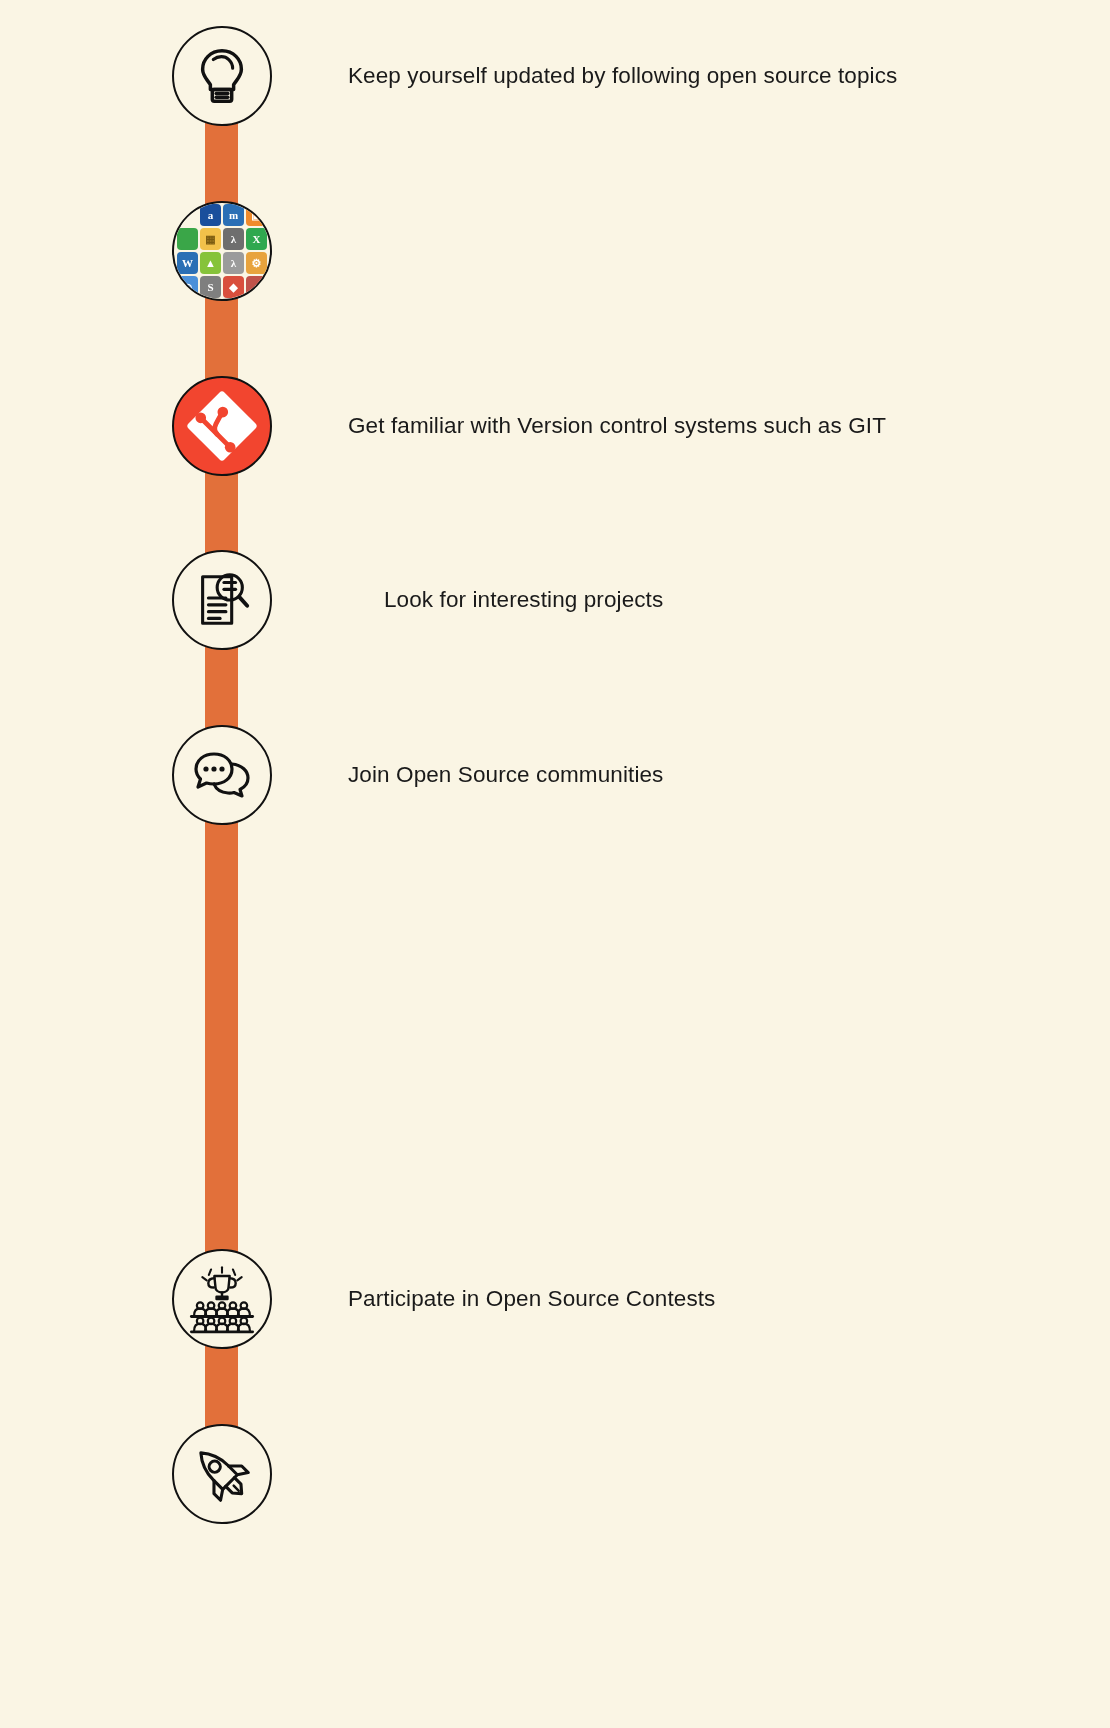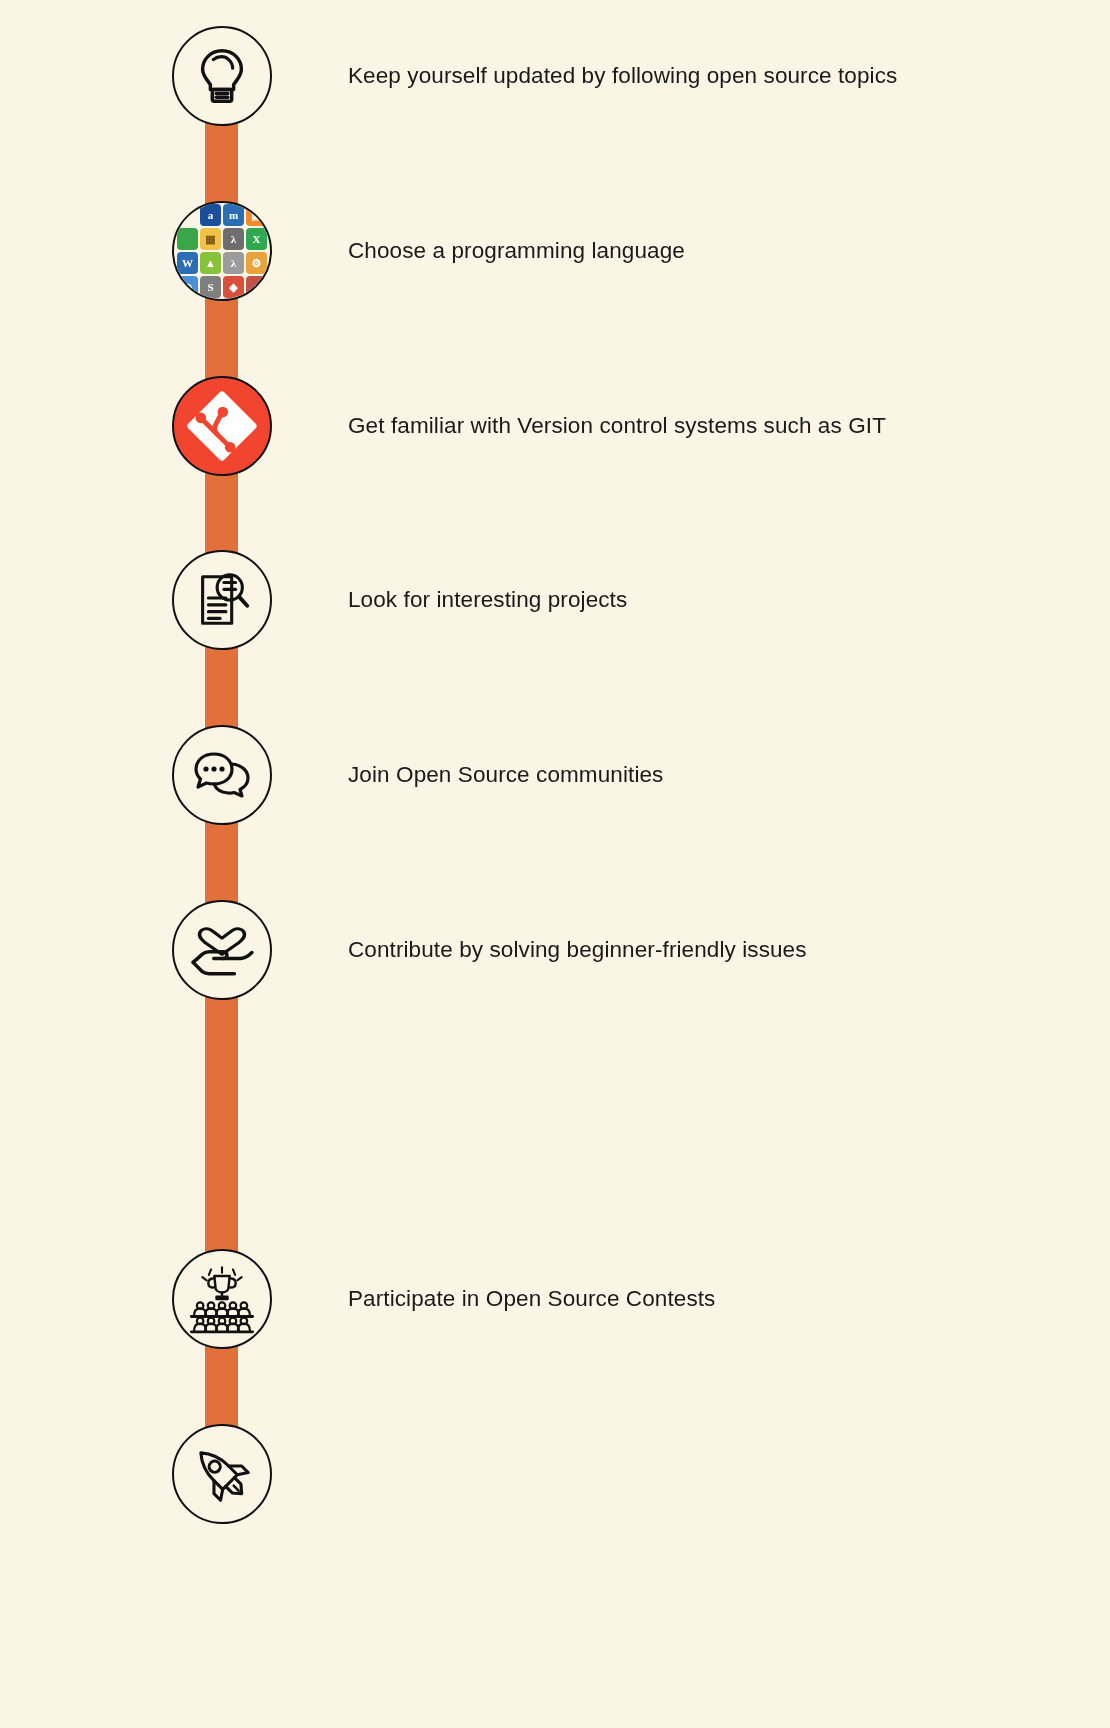--- a/index.html
+++ b/index.html
@@ -122,21 +122,20 @@
           <i style="background: rgb(42, 111, 181); color: rgb(255, 255, 255);">W</i>
           <i style="background: rgb(134, 195, 58); color: rgb(255, 255, 255);">▲</i>
           <i class="rnd" style="background: rgb(155, 155, 155); color: rgb(255, 255, 255);">λ</i>
           <i class="rnd" style="background: rgb(232, 163, 61); color: rgb(255, 255, 255);">⚙</i>
           <i style="background: rgb(74, 144, 217); color: rgb(255, 255, 255);">◎</i>
           <i class="rnd" style="background: rgb(127, 127, 127); color: rgb(255, 255, 255);">S</i>
           <i style="background: rgb(217, 79, 61); color: rgb(255, 255, 255);">◆</i>
           <i class="rnd" style="background: rgb(192, 82, 74); color: rgb(255, 255, 255);">●</i>
         </div>
     </div>
-    <div class="label" style="top: 50%; transform: translateY(-50%);">Choose a programming language</div>
   </div>
 
   <div class="step" style="top:376px;">
     <div class="badge git">
       <span>
         <svg width="74" height="74" viewBox="0 0 64 64">
           <g transform="rotate(45 32 32)">
             <rect x="10" y="10" width="44" height="44" rx="3" fill="#ffffff"></rect>
           </g>
           <g transform="rotate(-45 32 32)" fill="none" stroke="#f2452f" stroke-width="4.2" stroke-linecap="round">
@@ -161,51 +160,38 @@
           <line x1="18" y1="37" x2="36" y2="37"></line>
           <line x1="18" y1="44" x2="36" y2="44"></line>
           <line x1="18" y1="51" x2="30" y2="51"></line>
           <circle cx="40" cy="19" r="13"></circle>
           <line x1="50" y1="29" x2="58" y2="38" stroke-width="4"></line>
           <line x1="34" y1="14" x2="46" y2="14"></line>
           <line x1="34" y1="21" x2="46" y2="21"></line>
         </svg>
       </span>
     </div>
-    <div class="label" style="top: 50%; transform: translateY(-50%);">Look for interesting projects</div>
+    <div class="label" style="top: 50%; transform: translateY(-50%); margin-left: 36px;">Look for interesting projects</div>
   </div>
 
   <div class="step" style="top:725px;">
     <div class="badge">
       <span>
         <svg width="64" height="64" viewBox="0 0 64 64" fill="none" stroke="#111" stroke-width="3.2" stroke-linecap="round" stroke-linejoin="round">
           <path d="M6 26 C6 17 14 11 24 11 C34 11 42 17 42 26 C42 35 34 41 24 41 C21 41 18.5 40.6 16.5 40 L8 44 L10.5 36 C7.7 33.3 6 29.9 6 26 Z"></path>
           <path d="M42 21 C52 22 58 28 58 35 C58 40 55 44 50 46.5 L52 53 L44 49.5 C42 50 40 50.2 38 50 C31 49.5 26 46 24 41"></path>
           <circle cx="16" cy="26" r="2.6" fill="#111" stroke="none"></circle>
           <circle cx="24" cy="26" r="2.6" fill="#111" stroke="none"></circle>
           <circle cx="32" cy="26" r="2.6" fill="#111" stroke="none"></circle>
         </svg>
       </span>
     </div>
     <div class="label" style="top: 50%; transform: translateY(-50%);">Join Open Source communities</div>
   </div>
 
-  <div class="step" style="top:900px;">
-    <div class="badge">
-      <span>
-        <svg width="66" height="66" viewBox="0 0 64 64" fill="none" stroke="#111" stroke-width="3.4" stroke-linecap="round" stroke-linejoin="round">
-          <path d="M32 24 C32 24 25 17.5 21.5 14.5 C18 11.5 12 12.5 10.5 17.5 C9 22.5 13 26.5 16 29.5 L32 43 L48 29.5 C51 26.5 55 22.5 53.5 17.5 C52 12.5 46 11.5 42.5 14.5 C39 17.5 32 24 32 24 Z" transform="translate(0,-4) scale(1,0.82) translate(0,6)"></path>
-          <path d="M4 44 L13 36 C15 34.4 17 33.8 19.5 33.8 L33 33.8 C35.5 33.8 36.8 35.2 36.8 37 C36.8 38.8 35.5 40.2 33 40.2 L24 40.2"></path>
-          <path d="M33 40.2 L50 40.2 C54.5 40.2 58 37.5 61 34.5"></path>
-          <path d="M4 44 L13 53 C15 54.5 17 55 19.5 55 L44 55"></path>
-        </svg>
-      </span>
-    </div>
-    <div class="label" style="top: 50%; transform: translateY(-50%);">Contribute by solving beginner-friendly issues</div>
-  </div>
 
 
   <div class="step" style="top:1249px;">
     <div class="badge">
       <span>
         <svg width="70" height="70" viewBox="0 0 64 64" fill="none" stroke="#111" stroke-width="2.2" stroke-linecap="round" stroke-linejoin="round">
           <g stroke-width="1.9">
             <line x1="22" y1="5" x2="20" y2="10"></line>
             <line x1="32" y1="3" x2="32" y2="8"></line>
             <line x1="42" y1="5" x2="44" y2="10"></line>

